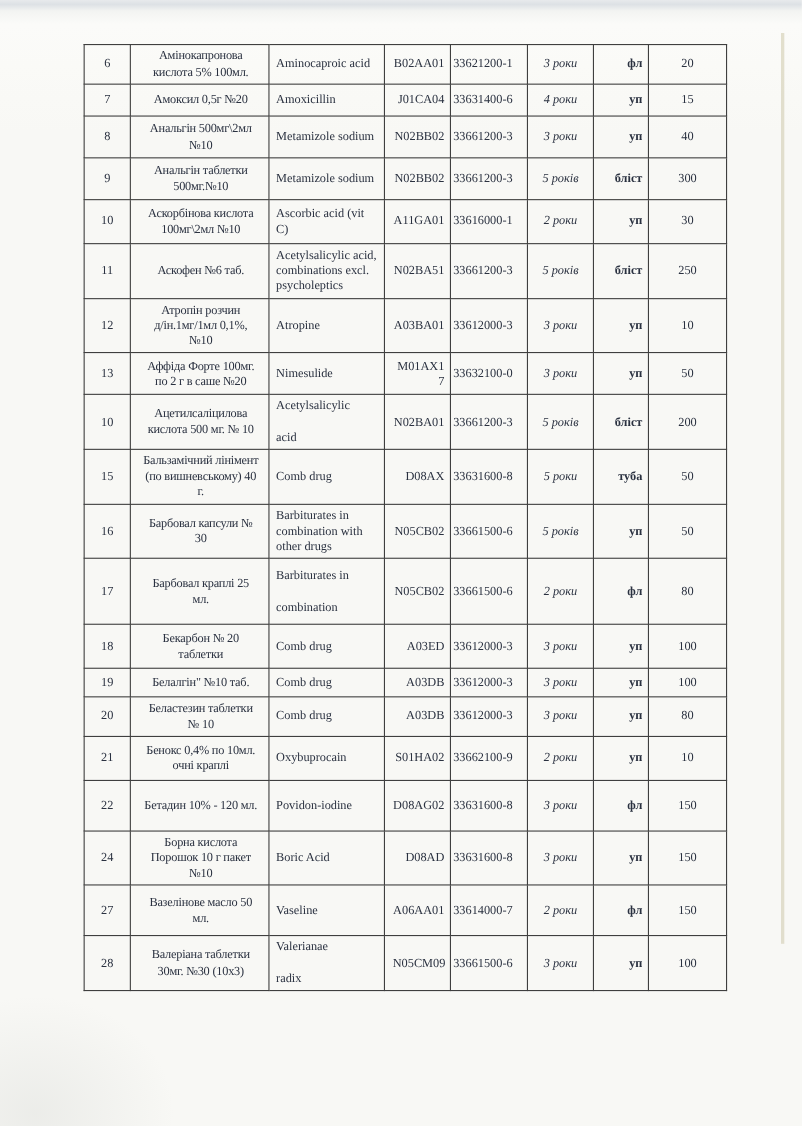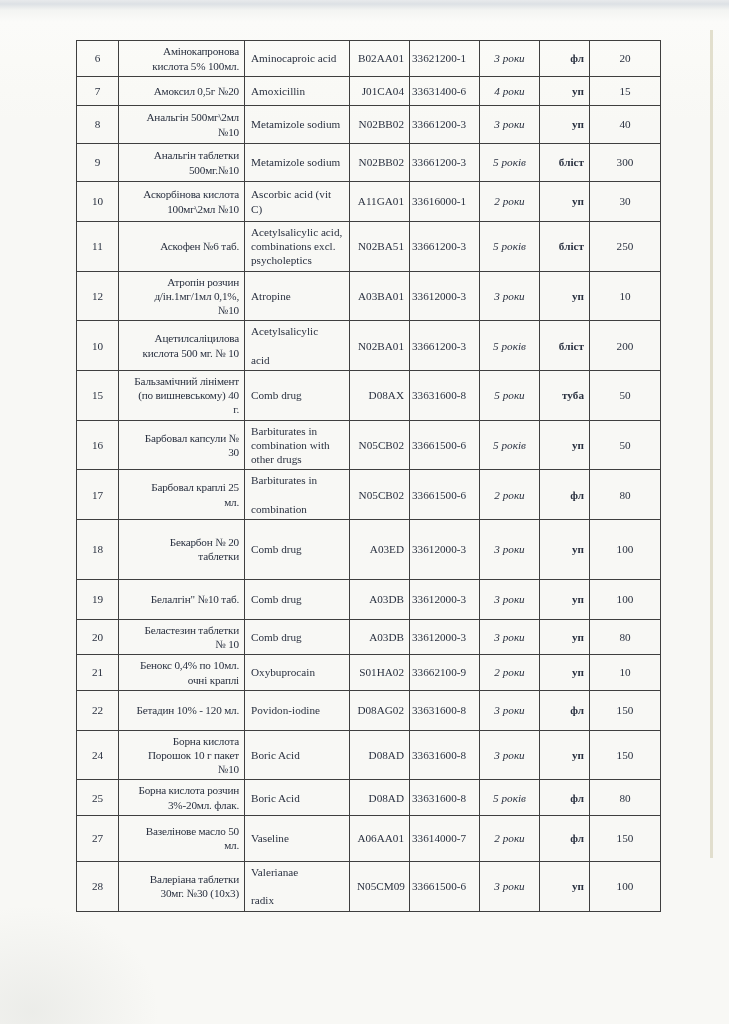--- a/index.html
+++ b/index.html
@@ -57,21 +57,21 @@
   col.c-name_uk{width:126px}
   col.c-name_en{width:105px}
   col.c-atc{width:60px}
   col.c-cpv{width:70px}
   col.c-term{width:60px}
   col.c-unit{width:50px}
   col.c-qty{width:71px}
 
   .med-table td.col-num{text-align:center;}
   .med-table td.col-name_uk{
-    text-align:right;white-space:pre-line;
+    text-align:center;white-space:pre-line;
     padding-left:7px;letter-spacing:-0.2px;
   }
   .med-table td.col-name_en{text-align:left;white-space:pre-line;padding-left:6px;margin-left:48px;}
   .med-table td.col-atc{text-align:right;white-space:pre-line;padding-left:7px;}
   .med-table td.col-cpv{text-align:left;padding-left:2px;padding-right:2px;}
   .med-table td.col-term{text-align:center;font-style:italic;}
   .med-table td.col-unit{text-align:right;padding-left:11px;font-weight:bold;}
   .med-table td.col-qty{text-align:center;}
 
   
@@ -189,20 +189,32 @@
 д/ін.1мг/1мл 0,1%,
 №10</td>
           <td class="col-name_en">Atropine</td>
           <td class="col-atc">A03BA01</td>
           <td class="col-cpv">33612000-3</td>
           <td class="col-term">3 роки</td>
           <td class="col-unit">уп</td>
           <td class="col-qty">10</td>
         </tr>
         <tr>
+          <td class="col-num">13</td>
+          <td class="col-name_uk">Аффіда Форте 100мг.
+по 2 г в саше №20</td>
+          <td class="col-name_en">Nimesulide</td>
+          <td class="col-atc">M01AX1
+7</td>
+          <td class="col-cpv">33632100-0</td>
+          <td class="col-term">3 роки</td>
+          <td class="col-unit">уп</td>
+          <td class="col-qty">50</td>
+        </tr>
+        <tr>
           <td class="col-num">10</td>
           <td class="col-name_uk">Ацетилсаліцилова
 кислота 500 мг. № 10</td>
           <td class="col-name_en">Acetylsalicylic
 
 acid</td>
           <td class="col-atc">N02BA01</td>
           <td class="col-cpv">33661200-3</td>
           <td class="col-term">5 років</td>
           <td class="col-unit">бліст</td>
@@ -305,31 +317,20 @@
 Порошок 10 г пакет
 №10</td>
           <td class="col-name_en">Boric Acid</td>
           <td class="col-atc">D08AD</td>
           <td class="col-cpv">33631600-8</td>
           <td class="col-term">3 роки</td>
           <td class="col-unit">уп</td>
           <td class="col-qty">150</td>
         </tr>
         <tr>
-          <td class="col-num">25</td>
-          <td class="col-name_uk">Борна кислота розчин
-3%-20мл.  флак.</td>
-          <td class="col-name_en">Boric Acid</td>
-          <td class="col-atc">D08AD</td>
-          <td class="col-cpv">33631600-8</td>
-          <td class="col-term">5 років</td>
-          <td class="col-unit">фл</td>
-          <td class="col-qty">80</td>
-        </tr>
-        <tr>
           <td class="col-num">27</td>
           <td class="col-name_uk">Вазелінове масло 50
 мл.</td>
           <td class="col-name_en">Vaseline</td>
           <td class="col-atc">A06AA01</td>
           <td class="col-cpv">33614000-7</td>
           <td class="col-term">2 роки</td>
           <td class="col-unit">фл</td>
           <td class="col-qty">150</td>
         </tr>

